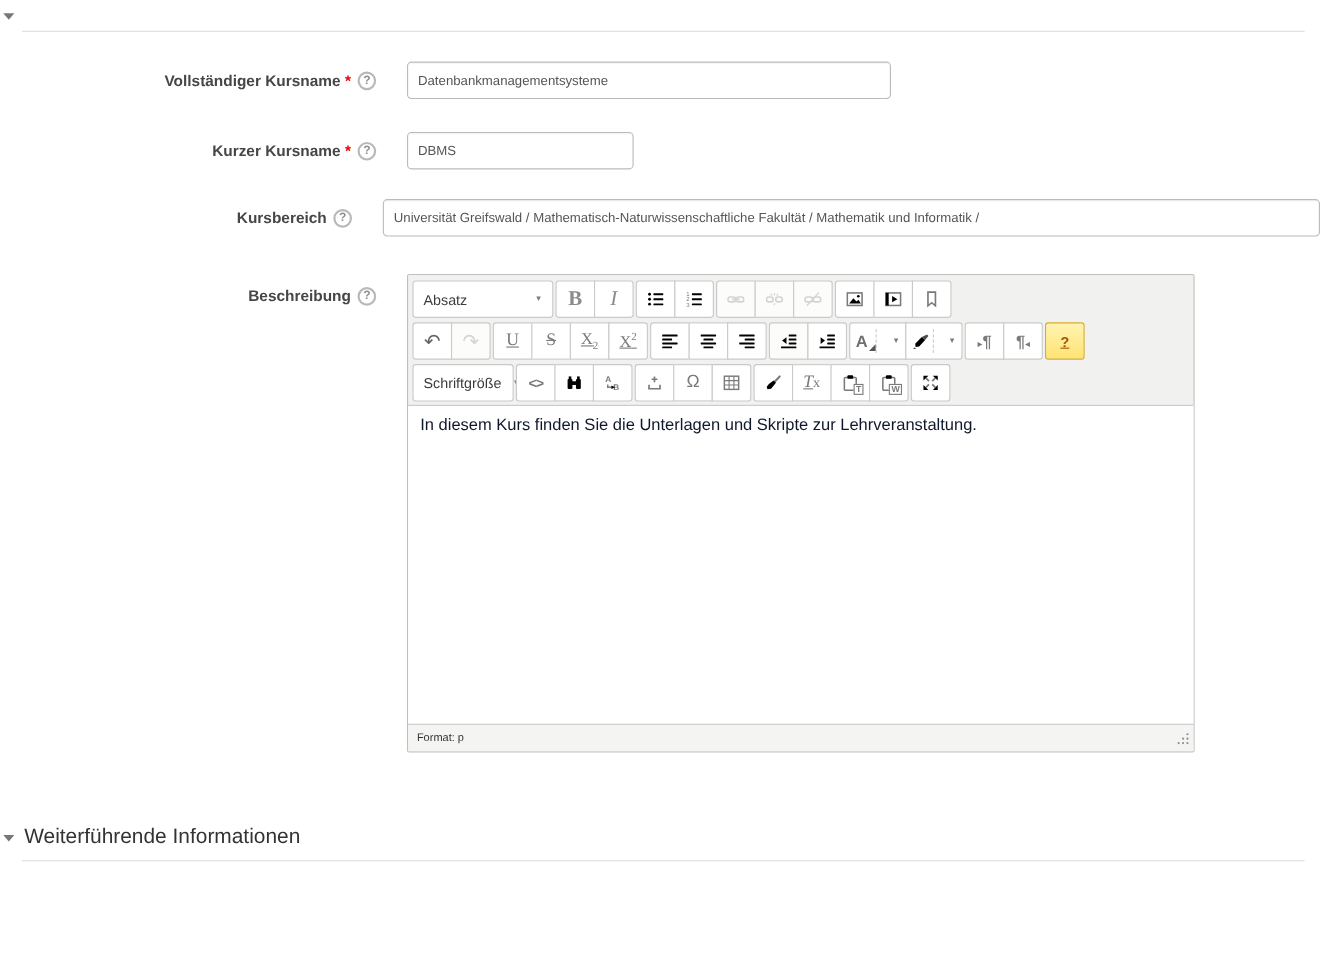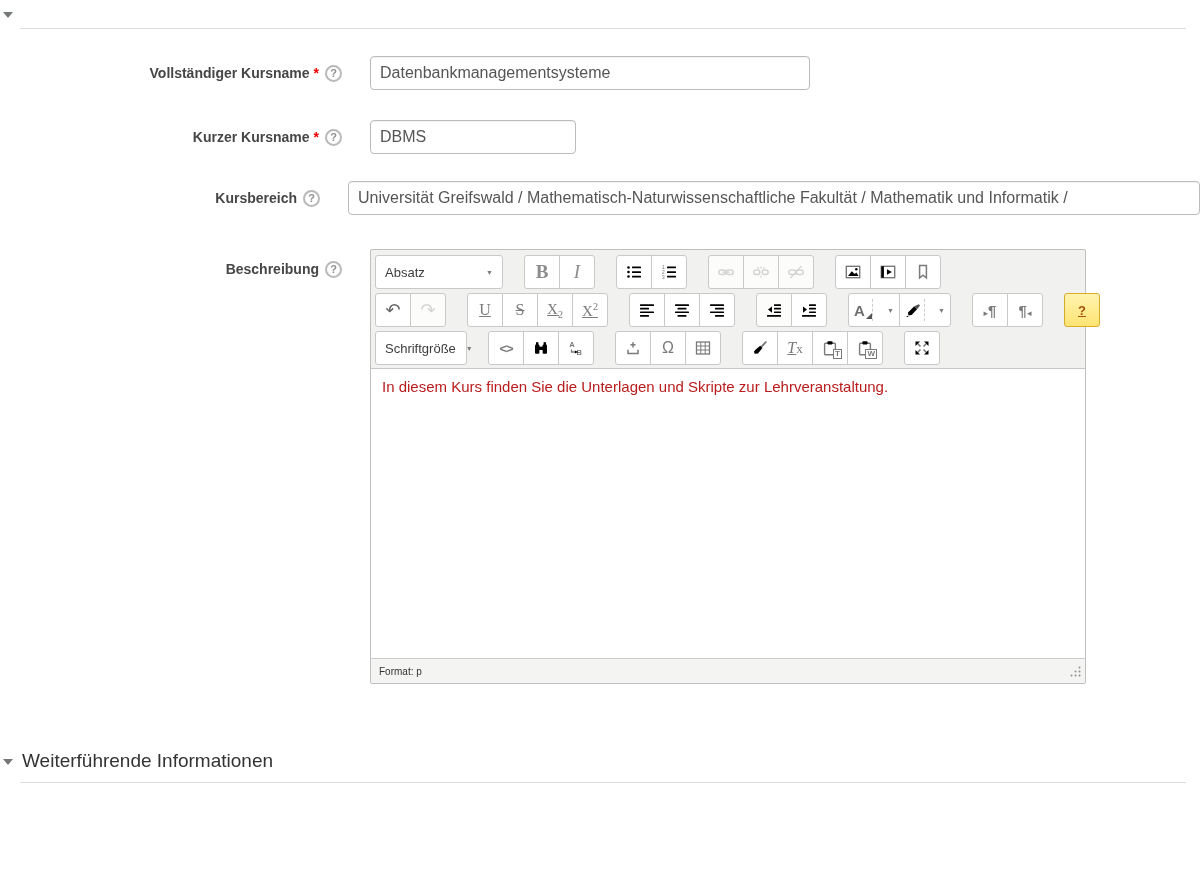--- a/index.html
+++ b/index.html
@@ -15,30 +15,30 @@
   
   .form-row{display:flex;margin-top:27px;}
   .col-label{width:350px;display:flex;justify-content:flex-end;align-items:center;gap:6px;padding-right:8px;}
   .col-label.top{align-items:flex-start;padding-top:12px;}
   .flabel{font-size:14px;font-weight:bold;color:#464646;white-space:nowrap;}
   .req{color:#ee0000;font-weight:bold;font-size:14px;margin-left:-2px;}
   .help{width:17px;height:17px;border-radius:50%;border:2px solid #b9b9b9;color:#8f8f8f;
         font-size:11px;font-weight:bold;display:flex;align-items:center;justify-content:center;
         line-height:1;flex:0 0 auto;cursor:pointer;background:#fff;}
   .col-control{padding-left:20px;}
-  .txt{height:34px;border:1px solid #bbb;border-radius:4px;padding:6px 9px;font-size:16px;color:#555;
+  .txt{height:34px;border:1px solid #bbb;border-radius:4px;padding:6px 9px;font-size:12px;color:#555;
        font-family:"Liberation Sans",sans-serif;background:#fff;box-shadow:inset 0 1px 1px rgba(0,0,0,.05);}
   .txt.focused{border-color:#66afe9;outline:none;box-shadow:inset 0 1px 1px rgba(0,0,0,.075),0 0 8px rgba(102,175,233,.6);}
   .input-wrap{position:relative;display:inline-block;}
   .caret-bar{position:absolute;left:70px;top:8px;width:1px;height:18px;background:#222;}
 
   
   .editor{width:716px;border:1px solid #bfbfbf;border-radius:2px;background:#f1f1ef;}
   .mce-toolbar{padding:3px 4px 1px 4px;}
-  .mce-row{display:flex;align-items:center;gap:21px;padding:2px 0;}
+  .mce-row{display:flex;align-items:center;gap:2px;padding:2px 0;}
   .grp{display:flex;}
   .tb{position:relative;width:36px;height:34px;background:#fff;border:1px solid #c9c9c9;border-radius:3px;
       display:flex;align-items:center;justify-content:center;padding:0;margin:0;cursor:pointer;color:#7a7a7a;
       font-family:"Liberation Sans",sans-serif;}
   .grp .tb{border-radius:0;}
   .grp .tb:first-child{border-radius:3px 0 0 3px;}
   .grp .tb:last-child{border-radius:0 3px 3px 0;}
   .grp .tb:only-child{border-radius:3px;}
   .grp .tb + .tb{margin-left:-1px;}
   .tb.dis{color:#d4d4d2;background:#fcfcfb;cursor:default;}
@@ -65,21 +65,21 @@
   .gP{font-size:15px;font-weight:bold;color:inherit;}
   .gTri{font-size:9px;color:inherit;}
   .gCode{font:bold 13px "Liberation Sans",sans-serif;letter-spacing:-1px;color:inherit;}
   .gOmega{font-size:16px;color:inherit;}
   .gT{font:italic 16px "Liberation Serif",serif;text-decoration:underline;color:inherit;}
   .gTx{font:13px "Liberation Serif",serif;color:inherit;}
   .clipletter{position:absolute;right:5px;bottom:5px;font-size:8px;font-weight:bold;line-height:1;
               background:#fff;border:1px solid currentColor;padding:0 1px;color:inherit;}
 
   .mce-content{background:#fff;border-top:1px solid #c7c7c5;height:290px;padding:9px 11px;font-size:15px;
-               color:#b91c1c;cursor:text;}
+               color:#0f172a;cursor:text;}
   .mce-status{background:#f4f4f2;border-top:1px solid #ccc;height:25px;display:flex;align-items:center;
               justify-content:space-between;padding:0 3px 0 8px;font-size:10px;color:#333;}
   .resize-grip{cursor:nwse-resize;display:flex;align-items:flex-end;}
 
   .sect2{margin-top:56px;}
 </style>
 </head>
 <body>
 
 <svg style="position:absolute;width:0;height:0" aria-hidden="true">

